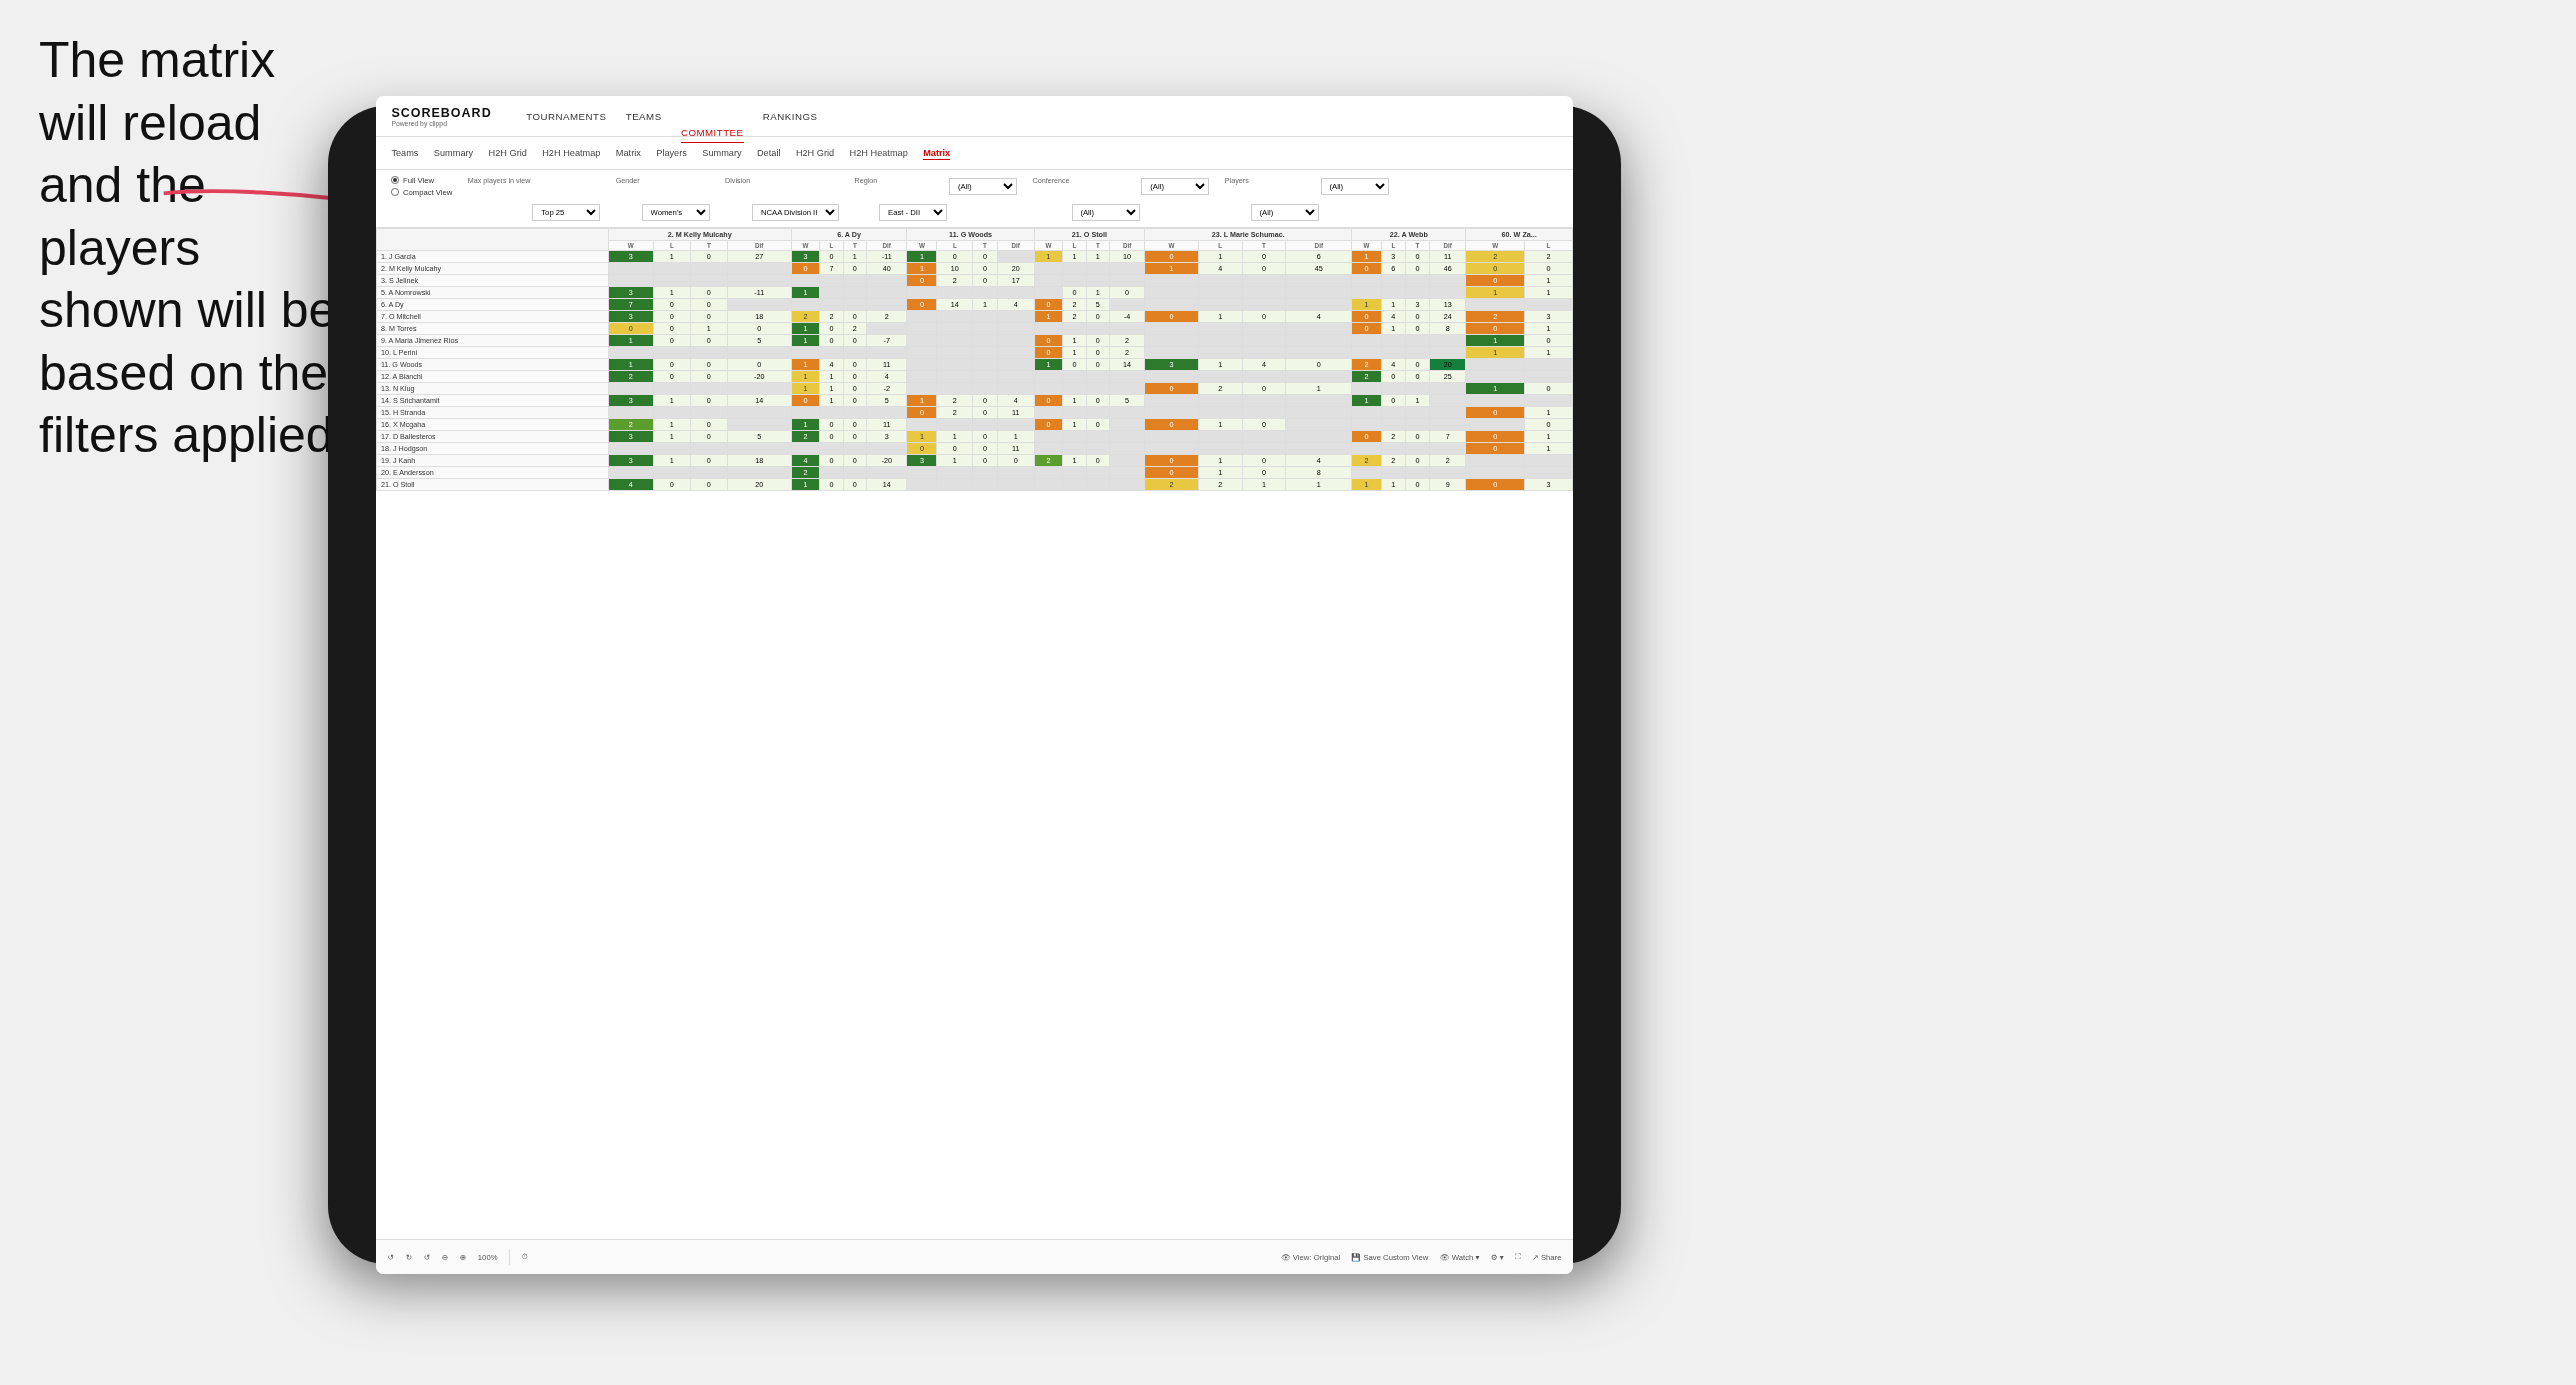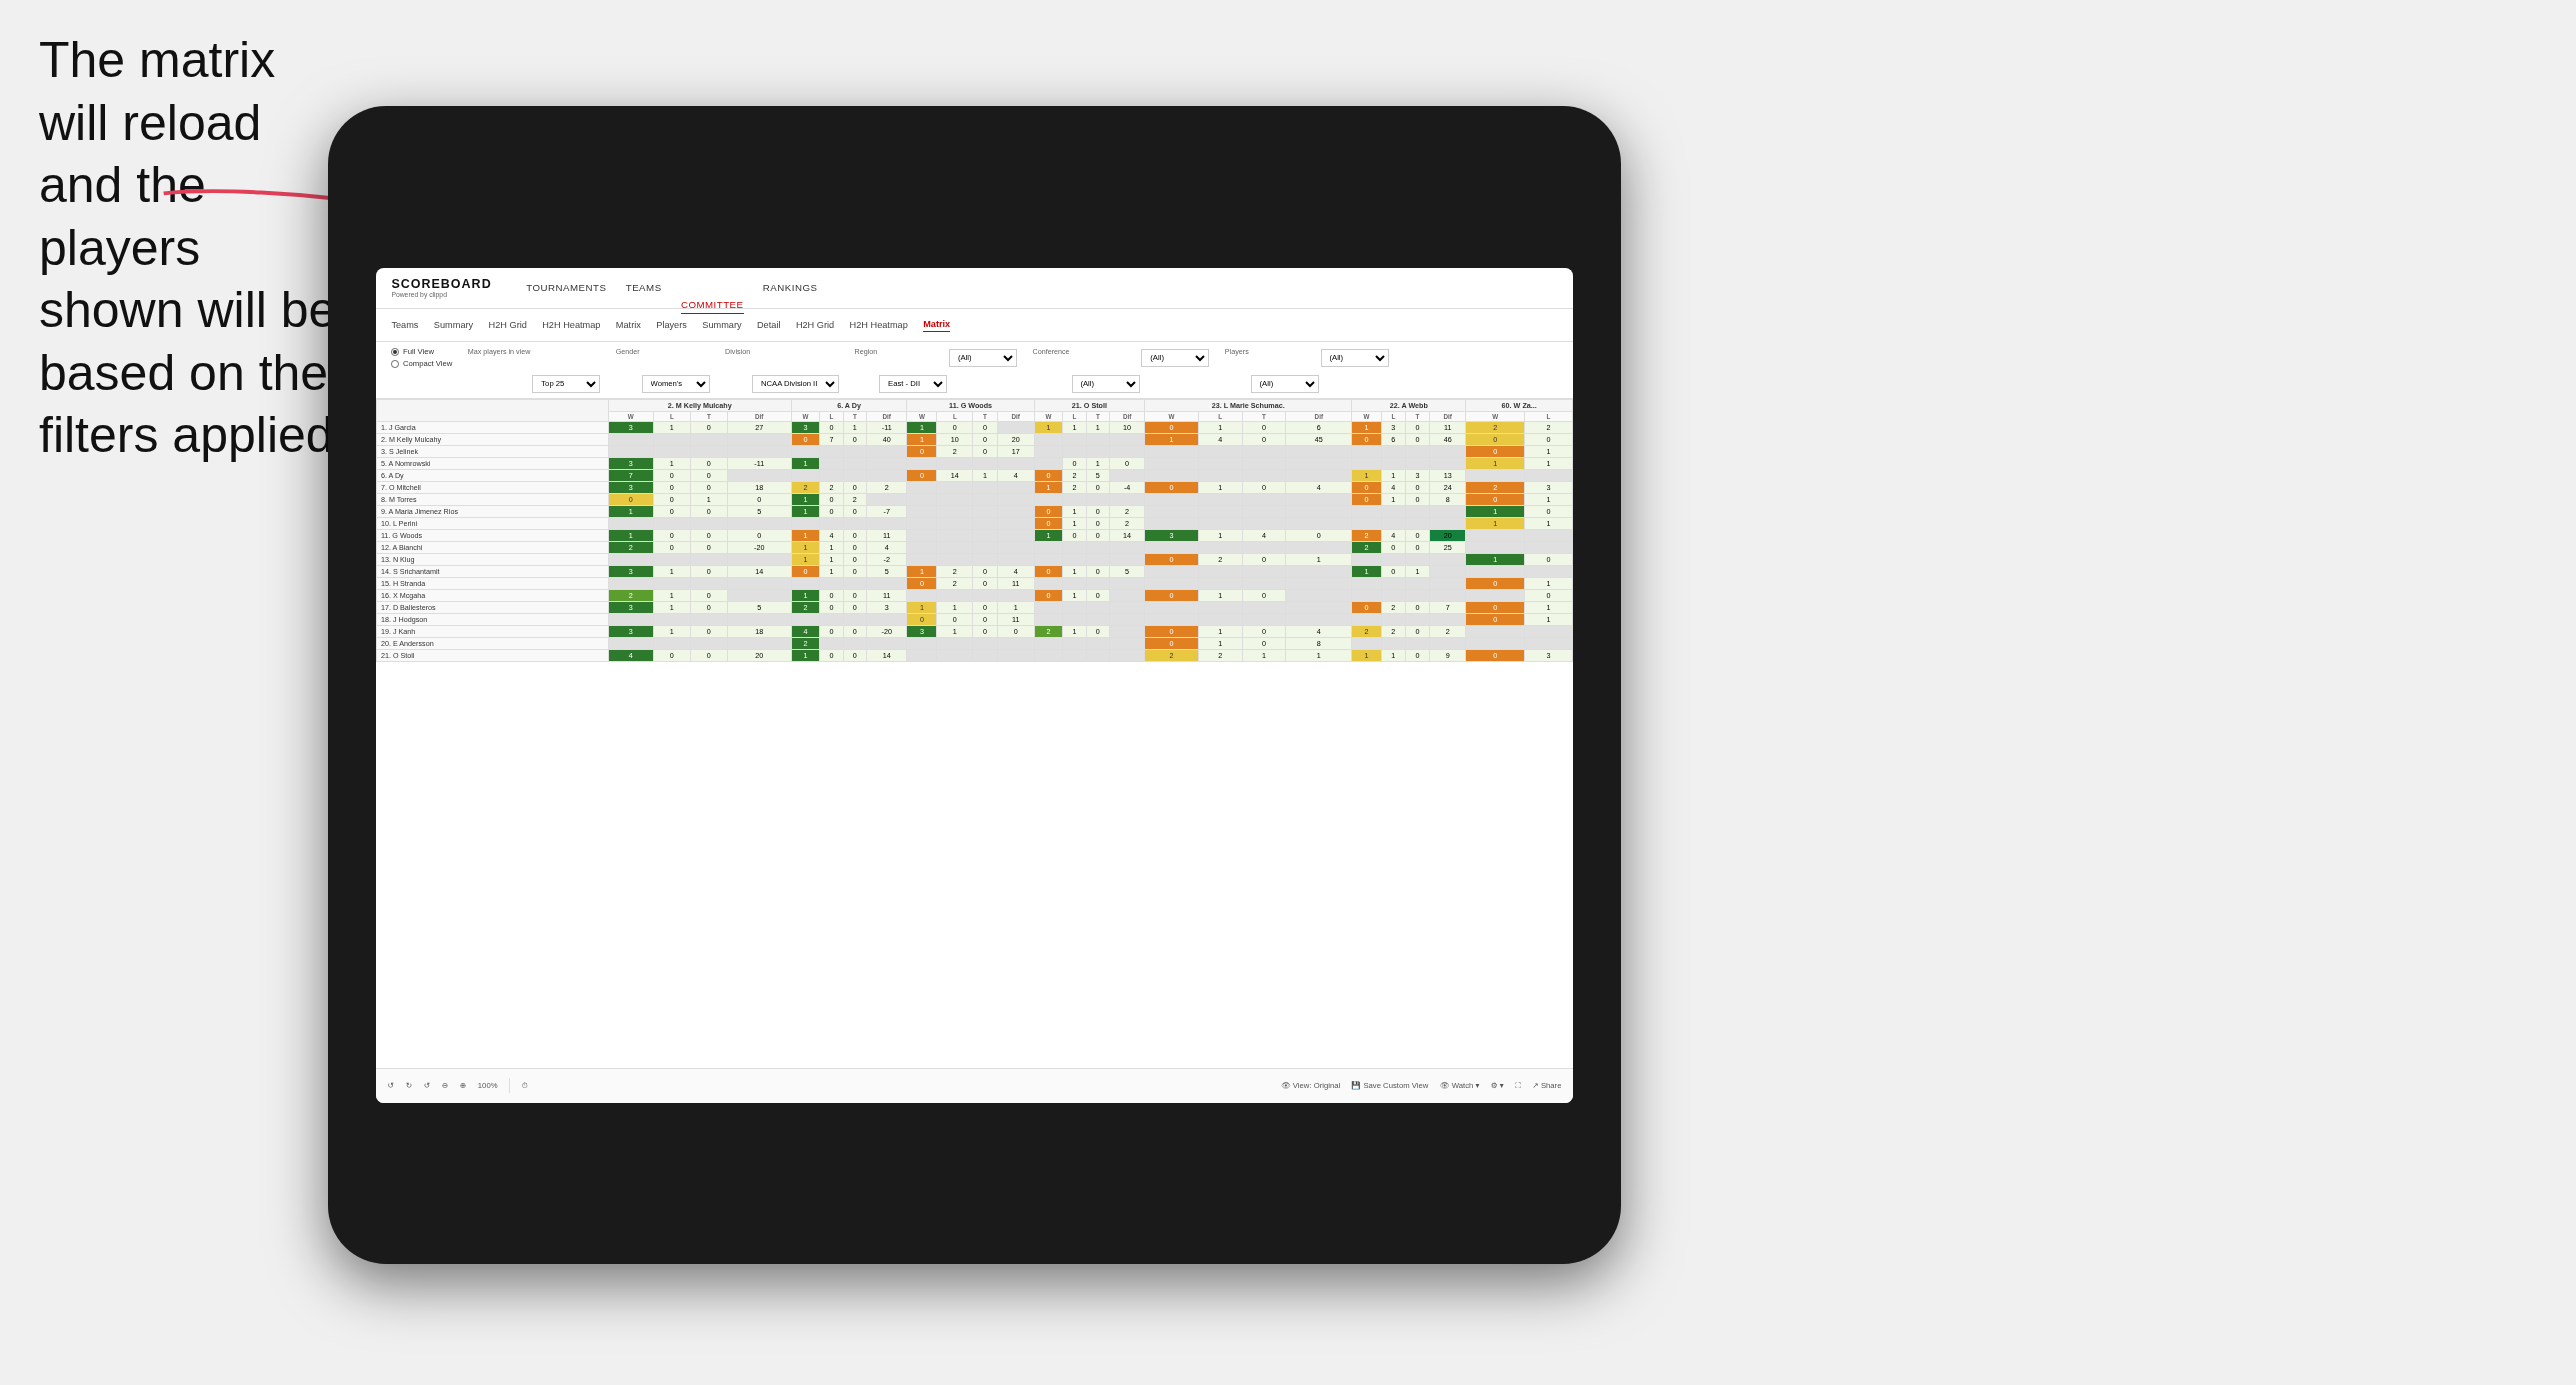--- a/index.html
+++ b/index.html
@@ -34,21 +34,21 @@
       background: #1a1a1a;
       border-radius: 58px;
       box-shadow: 0 19.3px 58px rgba(0,0,0,0.5);
       display: flex;
       align-items: center;
       justify-content: center;
     }
 
     .tablet-screen {
       width: 1197px;
-      height: 835px;
+      height: 1178px;
       background: #fff;
       border-radius: 7.7px;
       overflow: hidden;
       display: flex;
       flex-direction: column;
     }
 
     
     .nav-bar {
       display: flex;

